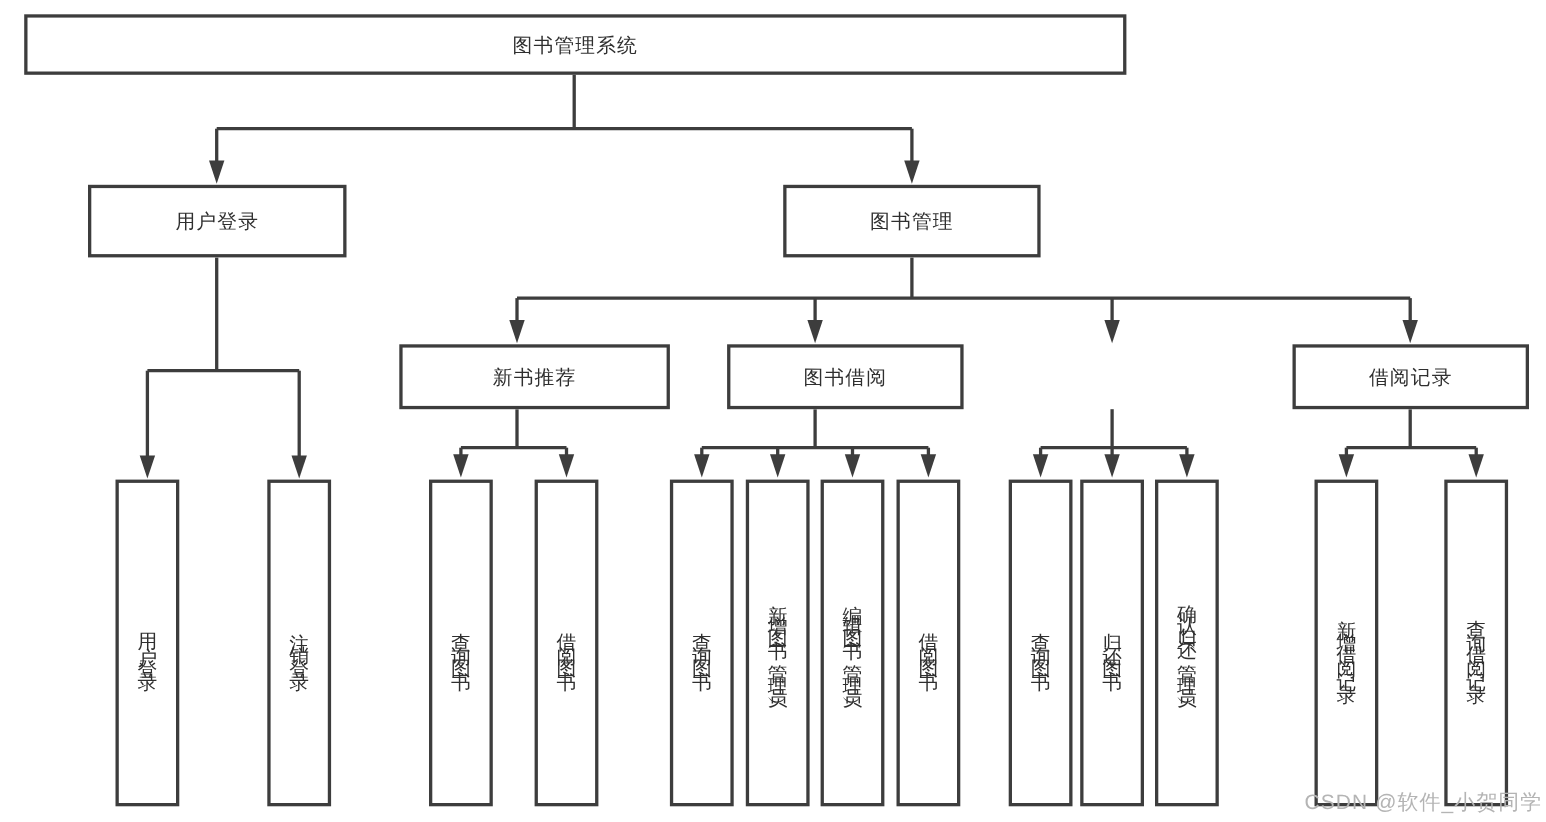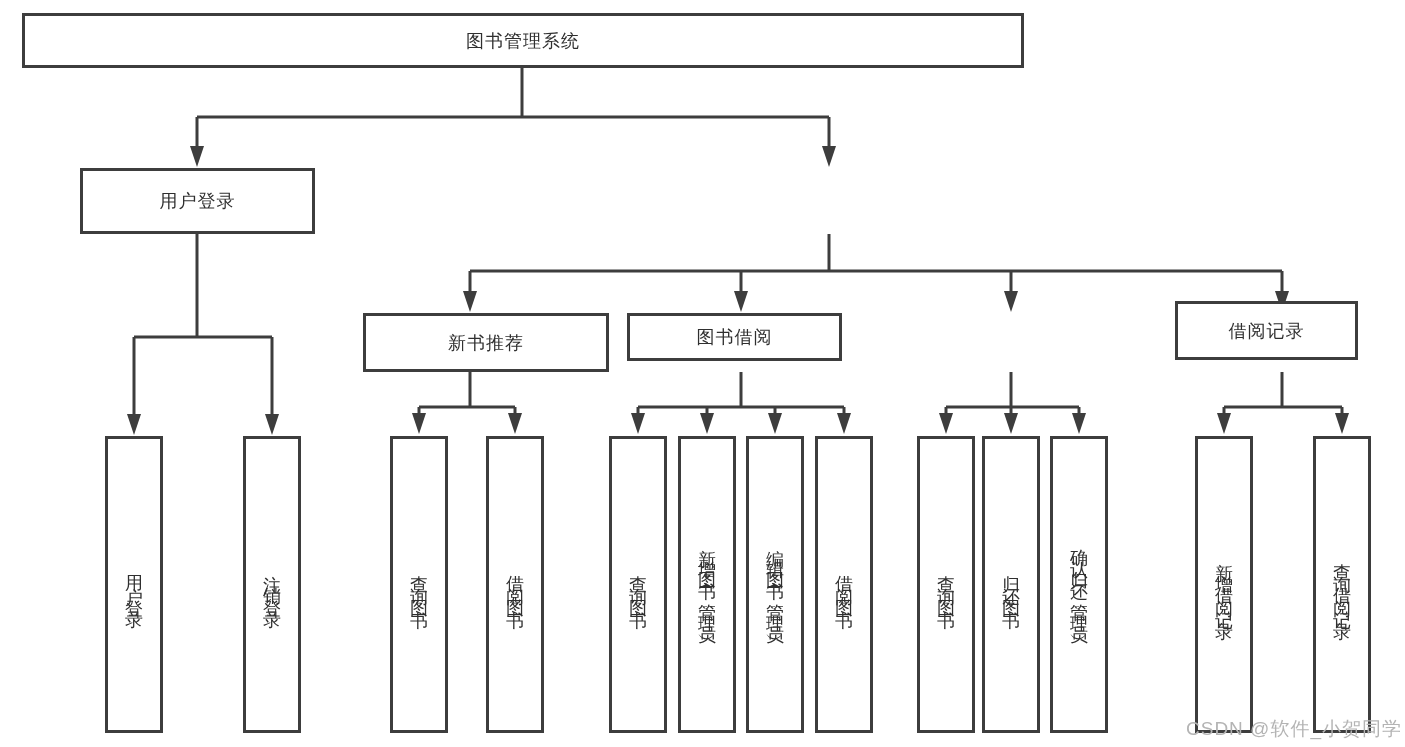--- a/index.html
+++ b/index.html
@@ -125,24 +125,25 @@
       <polygon points="1004,413 1018,413 1011,434"></polygon>
       <polygon points="1072,413 1086,413 1079,434"></polygon>
       <polygon points="1217,413 1231,413 1224,434"></polygon>
       <polygon points="1335,413 1349,413 1342,434"></polygon>
     </g>
   </svg>
 
   <div class="box" style="left:22px;top:13px;width:1002px;height:55px">图书管理系统</div>
 
   <div class="box" style="left:80px;top:168px;width:235px;height:66px">用户登录</div>
+  <div class="box" style="left:712px;top:168px;width:234px;height:66px">图书管理</div>
 
   <div class="box" style="left:363px;top:313px;width:246px;height:59px">新书推荐</div>
-  <div class="box" style="left:627px;top:313px;width:215px;height:48px">图书借阅</div>
-  <div class="box" style="left:1175px;top:301px;width:183px;height:59px">借阅记录</div>
+  <div class="box" style="left:661px;top:313px;width:215px;height:59px">图书借阅</div>
+  <div class="box" style="left:1175px;top:313px;width:215px;height:59px">借阅记录</div>
 
   <div class="vbox" style="left:105px">用户登录</div>
   <div class="vbox" style="left:243px">注销登录</div>
 
   <div class="vbox" style="left:390px">查询图书</div>
   <div class="vbox" style="left:486px">借阅图书</div>
 
   <div class="vbox" style="left:609px">查询图书</div>
   <div class="vbox" style="left:678px;letter-spacing:11px">新增图书（管理员）</div>
   <div class="vbox" style="left:746px;letter-spacing:11px">编辑图书（管理员）</div>

